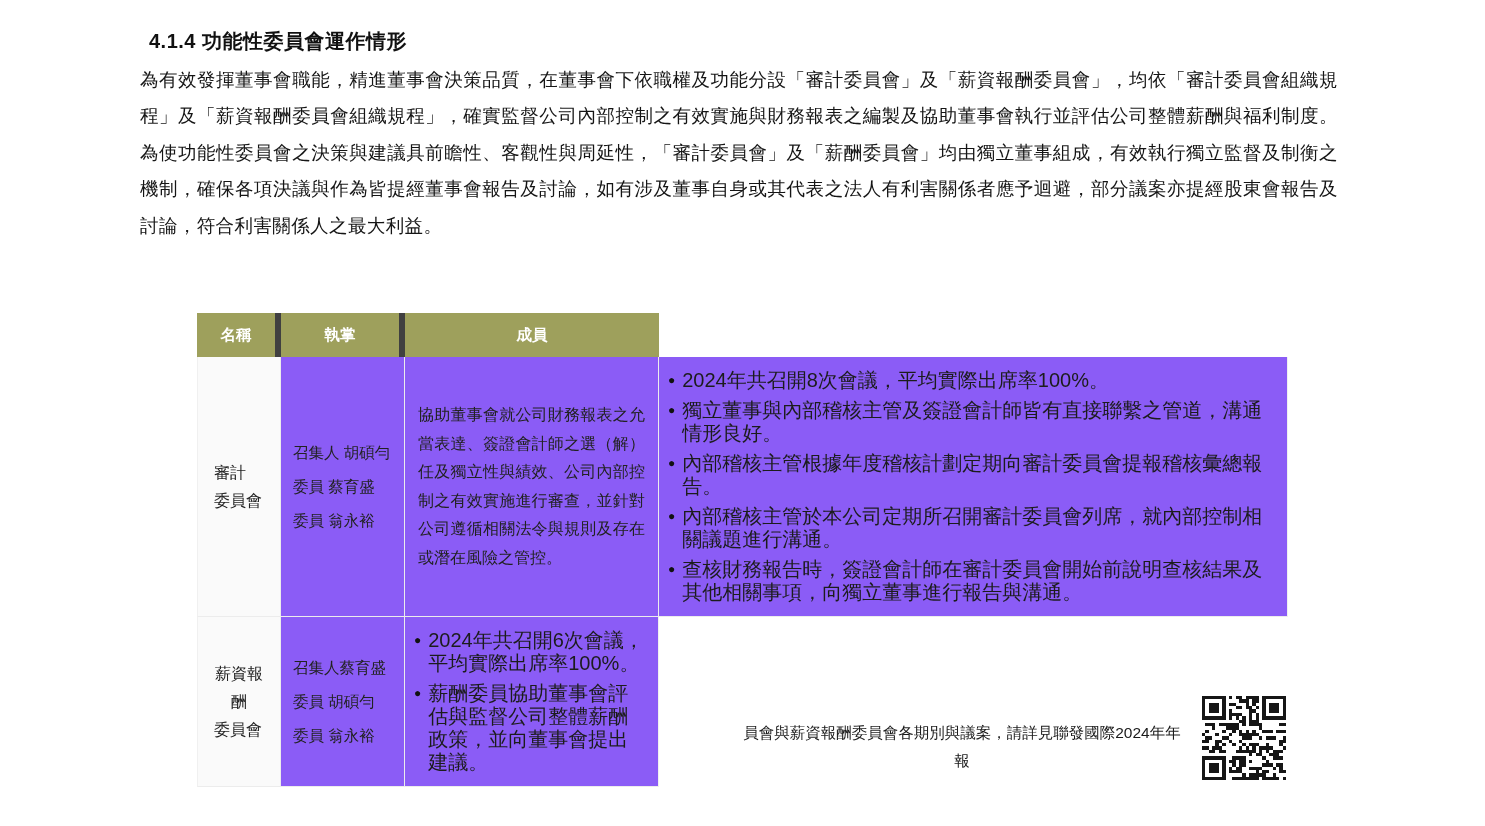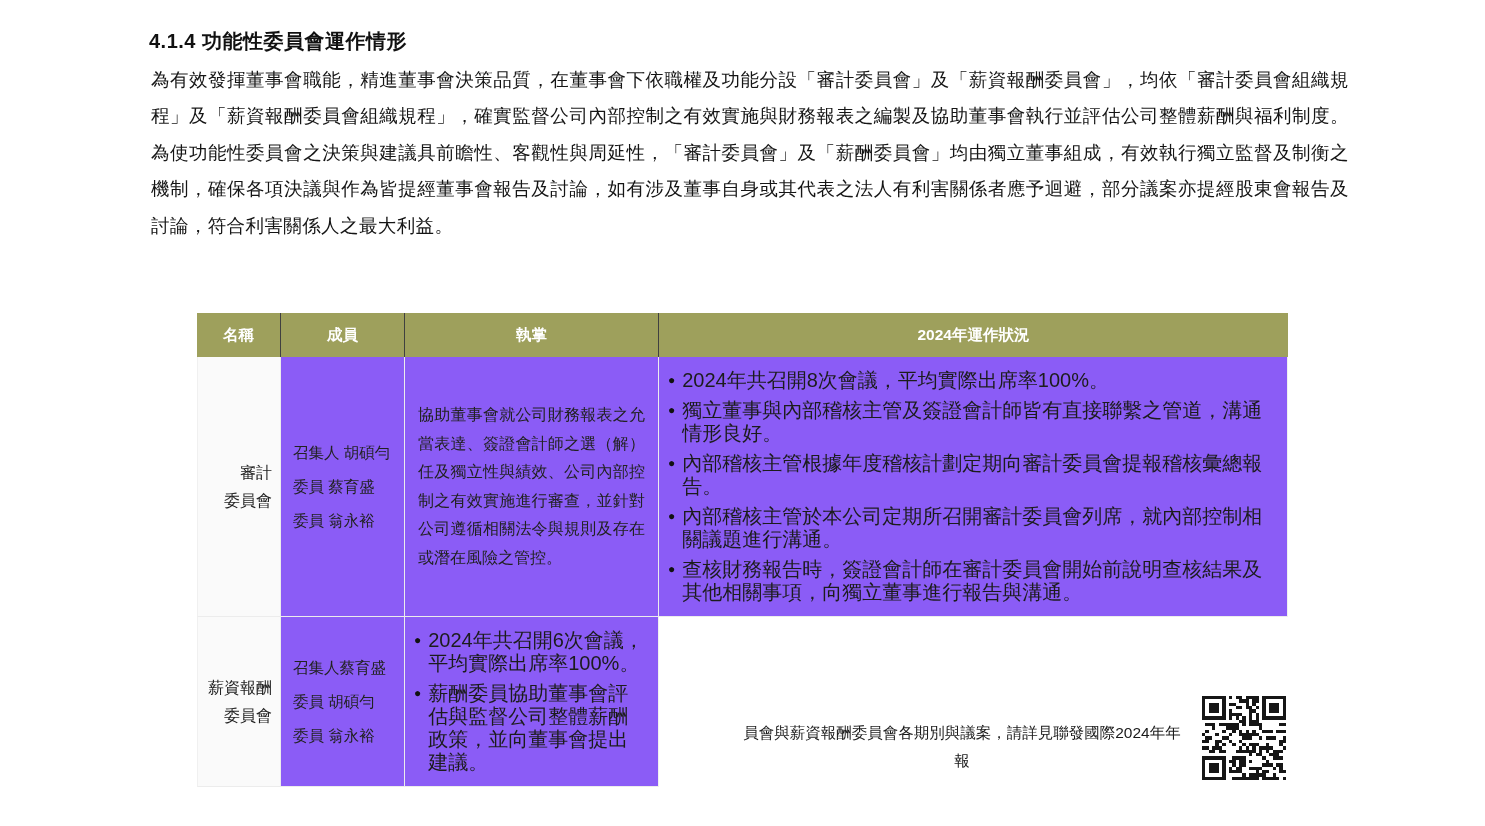--- a/index.html
+++ b/index.html
@@ -19,21 +19,21 @@
     position: absolute;
     left: 149px;
     top: 28px;
     font-size: 20px;
     font-weight: 700;
     color: #111111;
     letter-spacing: 0.5px;
   }
   .intro {
     position: absolute;
-    left: 151px;
+    left: 140px;
     top: 62px;
     width: 1198px;
     font-size: 18.5px;
     line-height: 36.4px;
     text-align: justify;
     color: #151515;
     letter-spacing: 0.4px;
   }
   
   .committee-table {
@@ -48,45 +48,45 @@
   }
   .t-head .cell {
     background: #9EA05C;
     color: #ffffff;
     font-weight: 700;
     font-size: 15.5px;
     height: 44px;
     display: flex;
     align-items: center;
     justify-content: center;
-    border-right: 1px solid #404040;
+    border-right: 6px solid #404040;
   }
   .t-head .cell:last-child { border-right: none; }
   .t-body .cell {
     background: #8b5cf6;
     border-right: 1px solid #ececec;
     border-bottom: 1px solid #ececec;
     display: flex;
     flex-direction: column;
     justify-content: center;
     font-size: 15.5px;
     color: #222222;
     padding: 12px 11px;
   }
   .t-body .cell:first-child { border-left: 1px solid #f0f0f0; }
   .t-body .cell:last-child { border-right: 1px solid #f0f0f0; }
   .row-audit .cell { min-height: 209px; }
   .row-comp .cell { min-height: 104px; }
   .cell.name-cell {
     background: #fafafa;
-    align-items: flex-end;
+    align-items: flex-start;
     text-align: center;
     line-height: 28px;
     font-size: 16px;
-    padding: 12px 8px;
+    padding: 12px 16px;
   }
   .cell.members-cell { line-height: 34px; padding-left: 12px; }
   .cell.duties-cell {
     text-align: justify;
     line-height: 28.5px;
     font-size: 16px;
     padding: 12px 13px;
   }
   .cell.ops-cell { padding: 12px 10px 12px 9px; }
   .op { display: flex; margin-bottom: 7px; }
@@ -125,23 +125,22 @@
 <div class="page">
 
   <h1 class="page-title">4.1.4 功能性委員會運作情形</h1>
 
   <p class="intro">為有效發揮董事會職能，精進董事會決策品質，在董事會下依職權及功能分設「審計委員會」及「薪資報酬委員會」，均依「審計委員會組織規程」及「薪資報酬委員會組織規程」，確實監督公司內部控制之有效實施與財務報表之編製及協助董事會執行並評估公司整體薪酬與福利制度。為使功能性委員會之決策與建議具前瞻性、客觀性與周延性，「審計委員會」及「薪酬委員會」均由獨立董事組成，有效執行獨立監督及制衡之機制，確保各項決議與作為皆提經董事會報告及討論，如有涉及董事自身或其代表之法人有利害關係者應予迴避，部分議案亦提經股東會報告及討論，符合利害關係人之最大利益。</p>
 
   <div class="committee-table">
 
     <div class="t-row t-head">
       <div class="cell">名稱</div>
+      <div class="cell">執掌</div>
       <div class="cell">成員</div>
-      <div class="cell">執掌</div>
-      <div class="cell">2024年運作狀況</div>
     </div>
 
     <div class="t-row t-body row-audit">
       <div class="cell name-cell">
         <span>審計</span>
         <span>委員會</span>
       </div>
       <div class="cell members-cell">
         <div>召集人 胡碩勻</div>
         <div>委員 蔡育盛</div>

